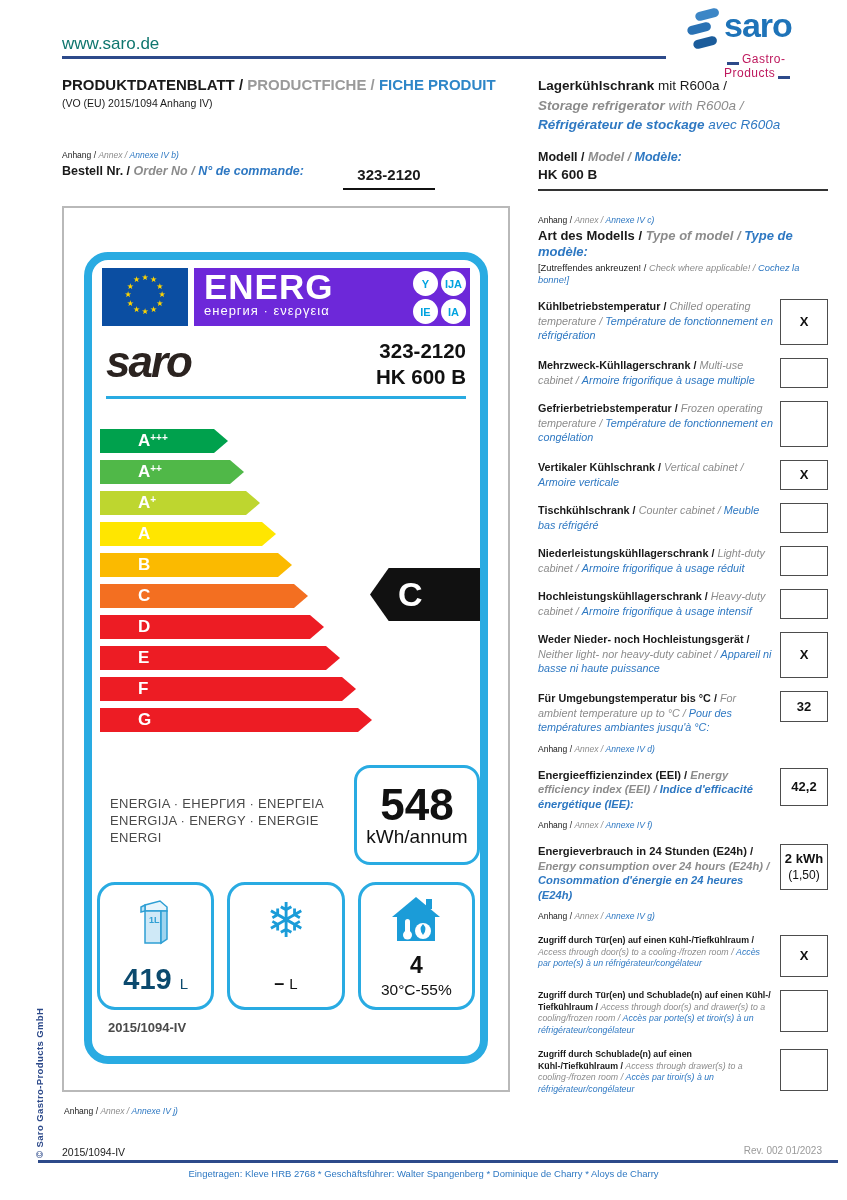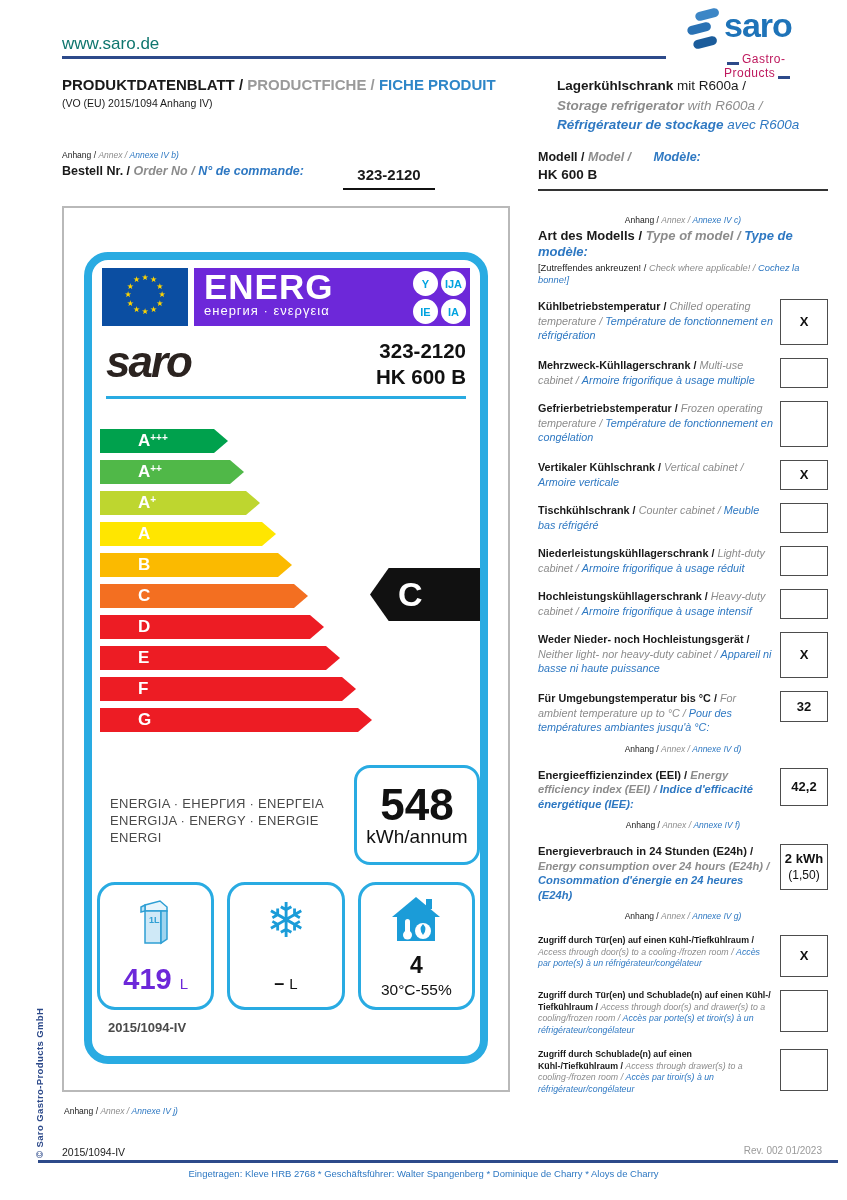--- a/index.html
+++ b/index.html
@@ -2,21 +2,21 @@
 <html><head>
 <meta charset="utf-8">
 <style>
   html,body{margin:0;padding:0;}
   body{width:847px;height:1200px;position:relative;background:#fff;overflow:hidden;
        font-family:"Liberation Sans",sans-serif;color:#1a1a1a;}
   .abs{position:absolute;}
   .de{color:#1a1a1a;font-style:normal;}
   .en{color:#8c8c8c;font-style:italic;}
   .fr{color:#2e78c2;font-style:italic;}
-  .b{font-weight:bold;margin-left:19px;}
+  .b{font-weight:bold;}
   
   .website{left:62px;top:34px;font-size:17px;color:#0f766e;text-decoration:none;}
   .hline{left:62px;top:56px;width:604px;height:3px;background:#2d4a8a;}
   .logo{left:686px;top:8px;width:150px;}
   .logo-row{display:flex;align-items:flex-start;}
   .logo-name{font-size:34px;font-weight:bold;color:#1e73b8;line-height:34px;letter-spacing:-1px;margin-left:4px;}
   .logo-sub{font-size:12px;color:#be185d;margin-left:38px;margin-top:-2px;letter-spacing:0.5px;}
   .logo-dash{width:12px;height:3px;background:#2d4a8a;display:inline-block;vertical-align:bottom;margin:0 3px 1px 3px;}
   
   .title{left:62px;top:76px;font-size:15px;font-weight:bold;}
@@ -61,31 +61,31 @@
   .ctag span{color:#fff;font-size:34px;font-weight:bold;padding-left:28px;}
   .energia{position:absolute;left:18px;top:535px;font-size:13px;line-height:17px;color:#4a4a4a;letter-spacing:0.3px;}
   .kwhbox{position:absolute;left:262px;top:505px;width:126px;height:100px;border:3px solid #29abe2;border-radius:16px;
           box-sizing:border-box;display:flex;flex-direction:column;align-items:center;justify-content:center;}
   .kwh-num{font-size:44px;font-weight:bold;line-height:44px;color:#111;}
   .kwh-unit{font-size:19px;line-height:20px;color:#111;}
   .iconrow{position:absolute;left:5px;top:622px;width:378px;display:flex;gap:13px;}
   .ibox{flex:1;height:128px;border:3px solid #29abe2;border-radius:18px;box-sizing:border-box;
         display:flex;flex-direction:column;align-items:center;justify-content:space-between;padding:10px 4px 8px 4px;}
   .snow{font-size:48px;line-height:52px;color:#1b9cd8;}
-  .vol{font-size:29px;font-weight:bold;color:#6d28d9;line-height:30px;}
+  .vol{font-size:29px;font-weight:bold;color:#0c4a6e;line-height:30px;}
   .vol .unit{font-size:15px;font-weight:normal;}
   .freezer{font-size:18px;font-weight:bold;color:#111;line-height:30px;}
   .freezer .unit{font-size:15px;font-weight:normal;}
   .climate-num{font-size:23px;font-weight:bold;line-height:22px;text-align:center;color:#111;}
   .climate-range{font-size:15.5px;color:#111;line-height:18px;}
   .ereg{position:absolute;left:16px;top:760px;font-size:13px;font-weight:bold;color:#4a4a4a;}
   .annex-j{left:64px;top:1106px;}
   
   .formcol{left:538px;top:206px;width:290px;}
-  .formcol .annex-line{margin:9px 0 2px 0;text-align:center;}
+  .formcol .annex-line{margin:9px 0 2px 0;}
   .section-title{font-size:13px;font-weight:bold;line-height:16px;margin-top:2px;}
   .section-note{font-size:9.3px;line-height:12px;margin-top:2px;}
   .row{display:flex;margin-top:13px;align-items:flex-start;}
   .row-text{width:236px;font-size:10.8px;line-height:14.5px;}
   .row-text .t-de{font-weight:bold;}
   .bold-row .row-text{font-size:11.2px;}
   .bold-row .t-en,.bold-row .t-fr{font-weight:bold;}
   .row.small .row-text{font-size:8.8px;line-height:11.5px;}
   .vbox{width:48px;margin-left:auto;border:1.5px solid #4d4d4d;box-sizing:border-box;
         display:flex;flex-direction:column;align-items:center;justify-content:center;}

